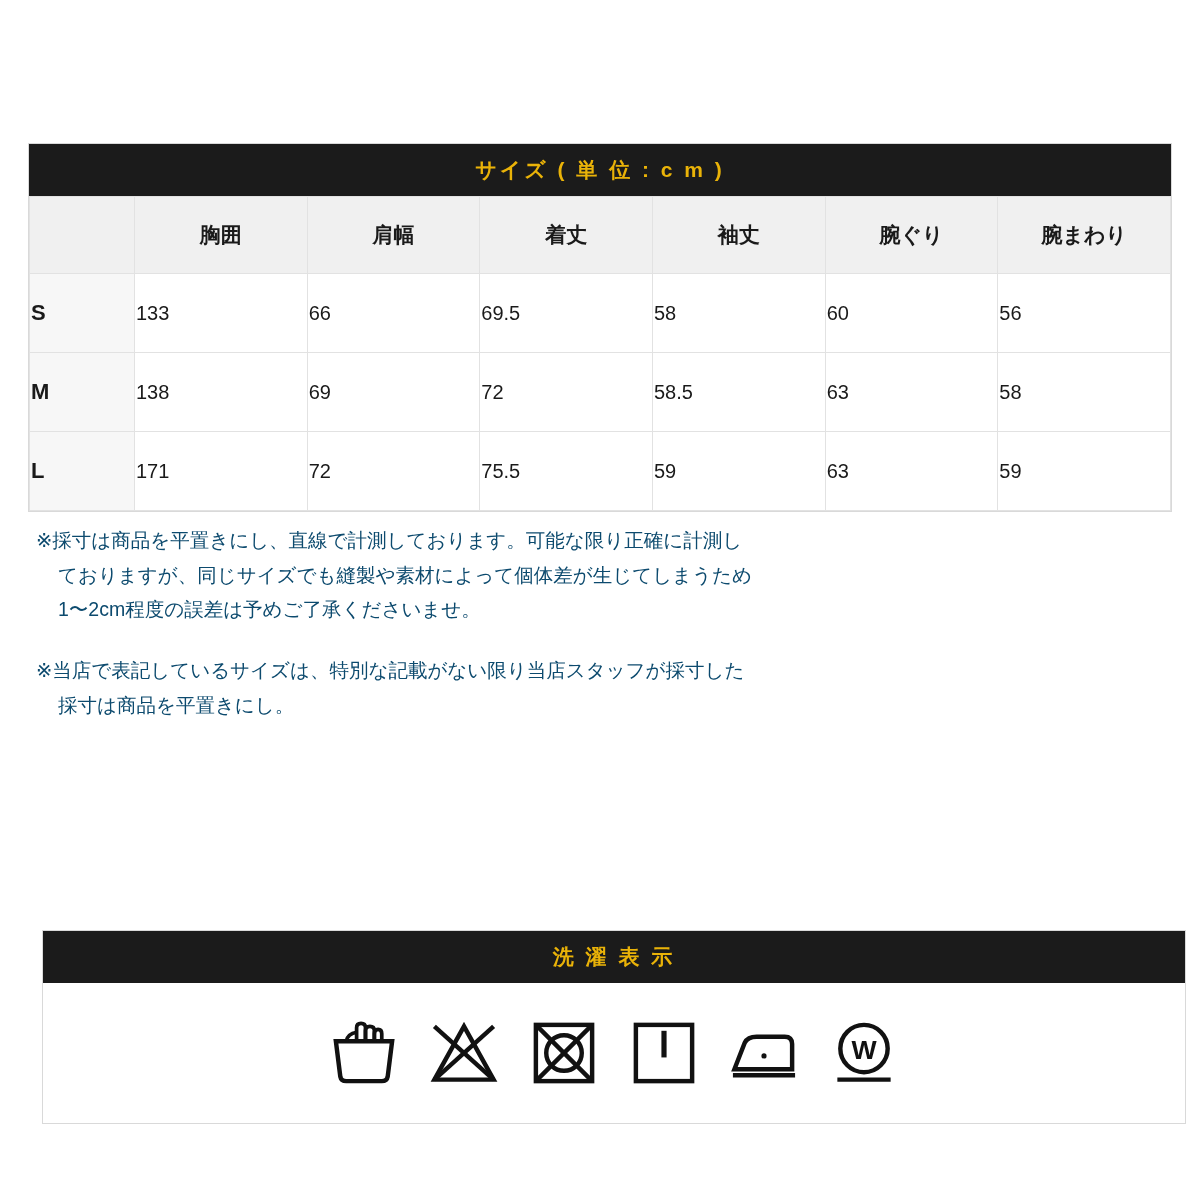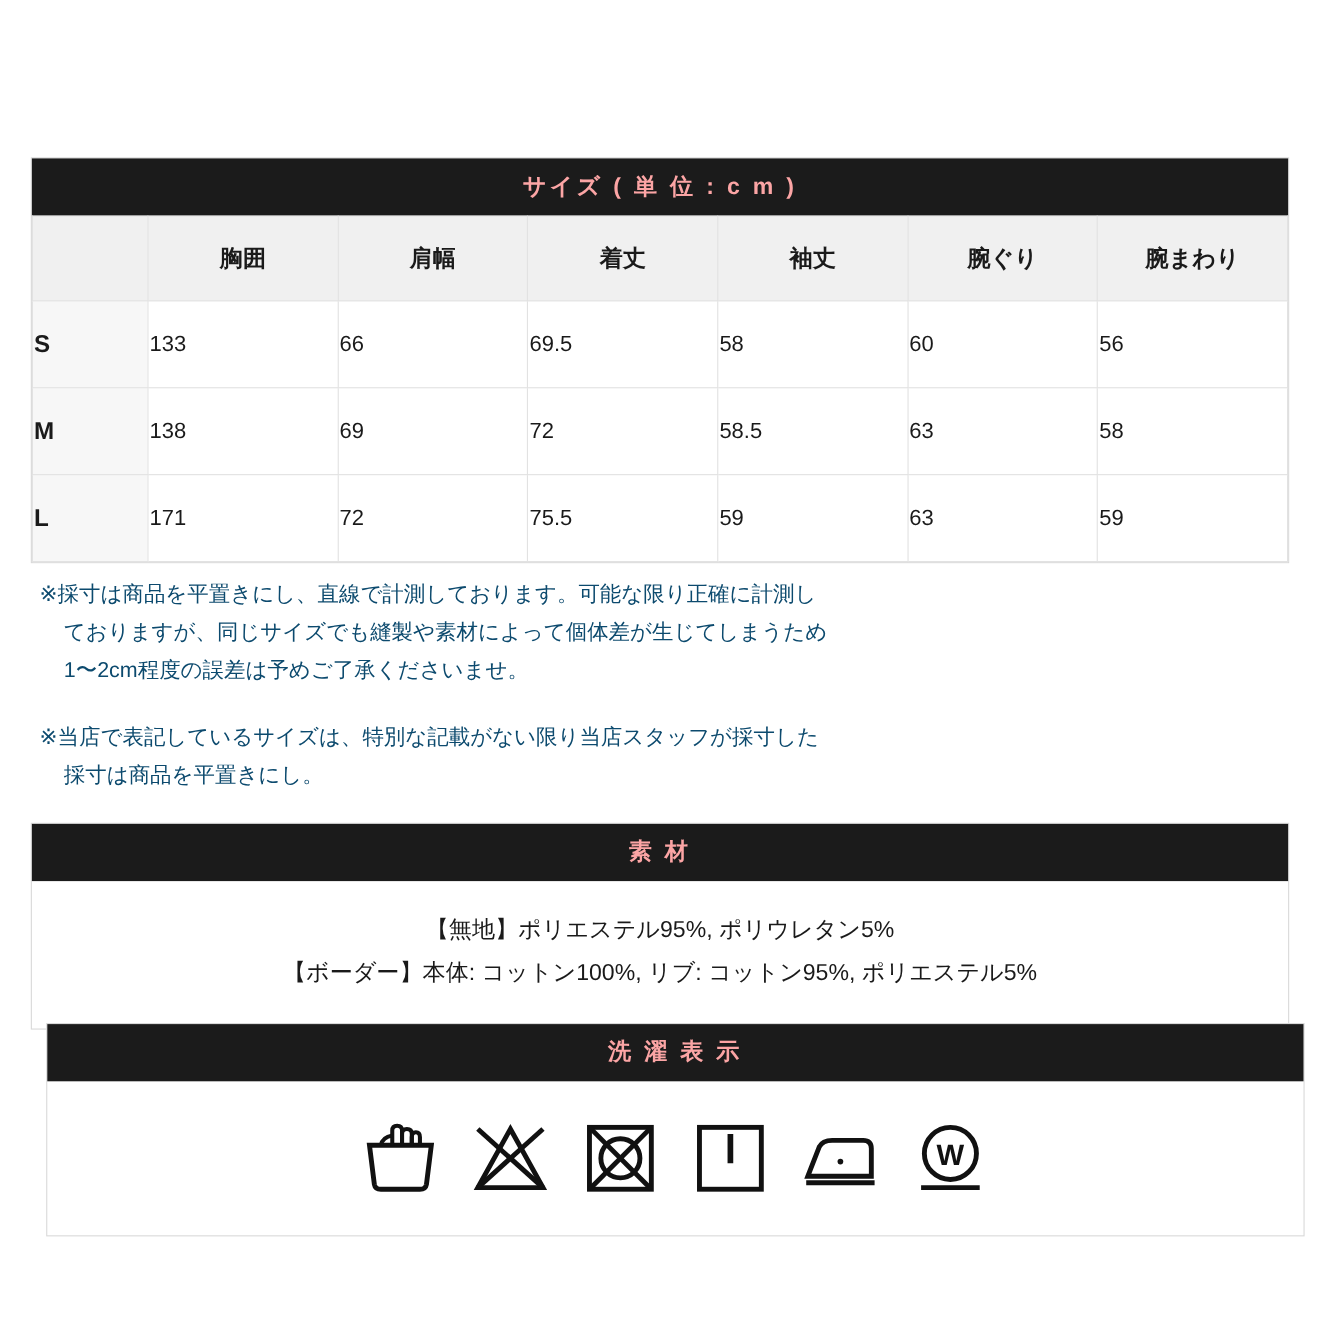--- a/index.html
+++ b/index.html
@@ -26,21 +26,21 @@
   .size-block {
     position: absolute;
     left: 28px;
     top: 143px;
     width: 1144px;
     border: 1px solid #d9d9d9;
     box-sizing: border-box;
   }
   .band {
     background: #1b1b1b;
-    color: #fca5a5;
+    color: #eab308;
     text-align: center;
     font-size: 21px;
     letter-spacing: 3px;
     font-weight: 700;
     height: 52px;
     line-height: 52px;
   }
   table.size {
     width: 100%;
     border-collapse: collapse;
@@ -194,27 +194,20 @@
       <span>※採寸は商品を平置きにし、直線で計測しております。可能な限り正確に計測し</span>
       <span class="ind">ておりますが、同じサイズでも縫製や素材によって個体差が生じてしまうため</span>
       <span class="ind">1〜2cm程度の誤差は予めご了承くださいませ。</span>
     </p>
     <p class="note-p">
       <span>※当店で表記しているサイズは、特別な記載がない限り当店スタッフが採寸した</span>
       <span class="ind">採寸は商品を平置きにし。</span>
     </p>
   </div>
 
-  <div class="material-block">
-    <div class="band">素 材</div>
-    <div class="material-body">
-      <div>【無地】ポリエステル95%, ポリウレタン5%</div>
-      <div>【ボーダー】本体: コットン100%, リブ: コットン95%, ポリエステル5%</div>
-    </div>
-  </div>
 
   <div class="wash-block">
     <div class="band">洗 濯 表 示</div>
     <div class="wash-body">
 
       <svg class="wash-icon" viewBox="0 0 100 100">
         <path d="M12 34 H88 L82 82 Q81 88 74 88 H26 Q19 88 18 82 Z" fill="none" stroke="#111" stroke-width="6"></path>
         <path d="M40 34 V16 q0-6 6-6 t6 6 v18" fill="none" stroke="#111" stroke-width="5"></path>
         <path d="M52 34 V20 q0-6 6-6 t6 6 v14" fill="none" stroke="#111" stroke-width="5"></path>
         <path d="M64 34 V24 q0-6 5-6 t5 6 v10" fill="none" stroke="#111" stroke-width="5"></path>

